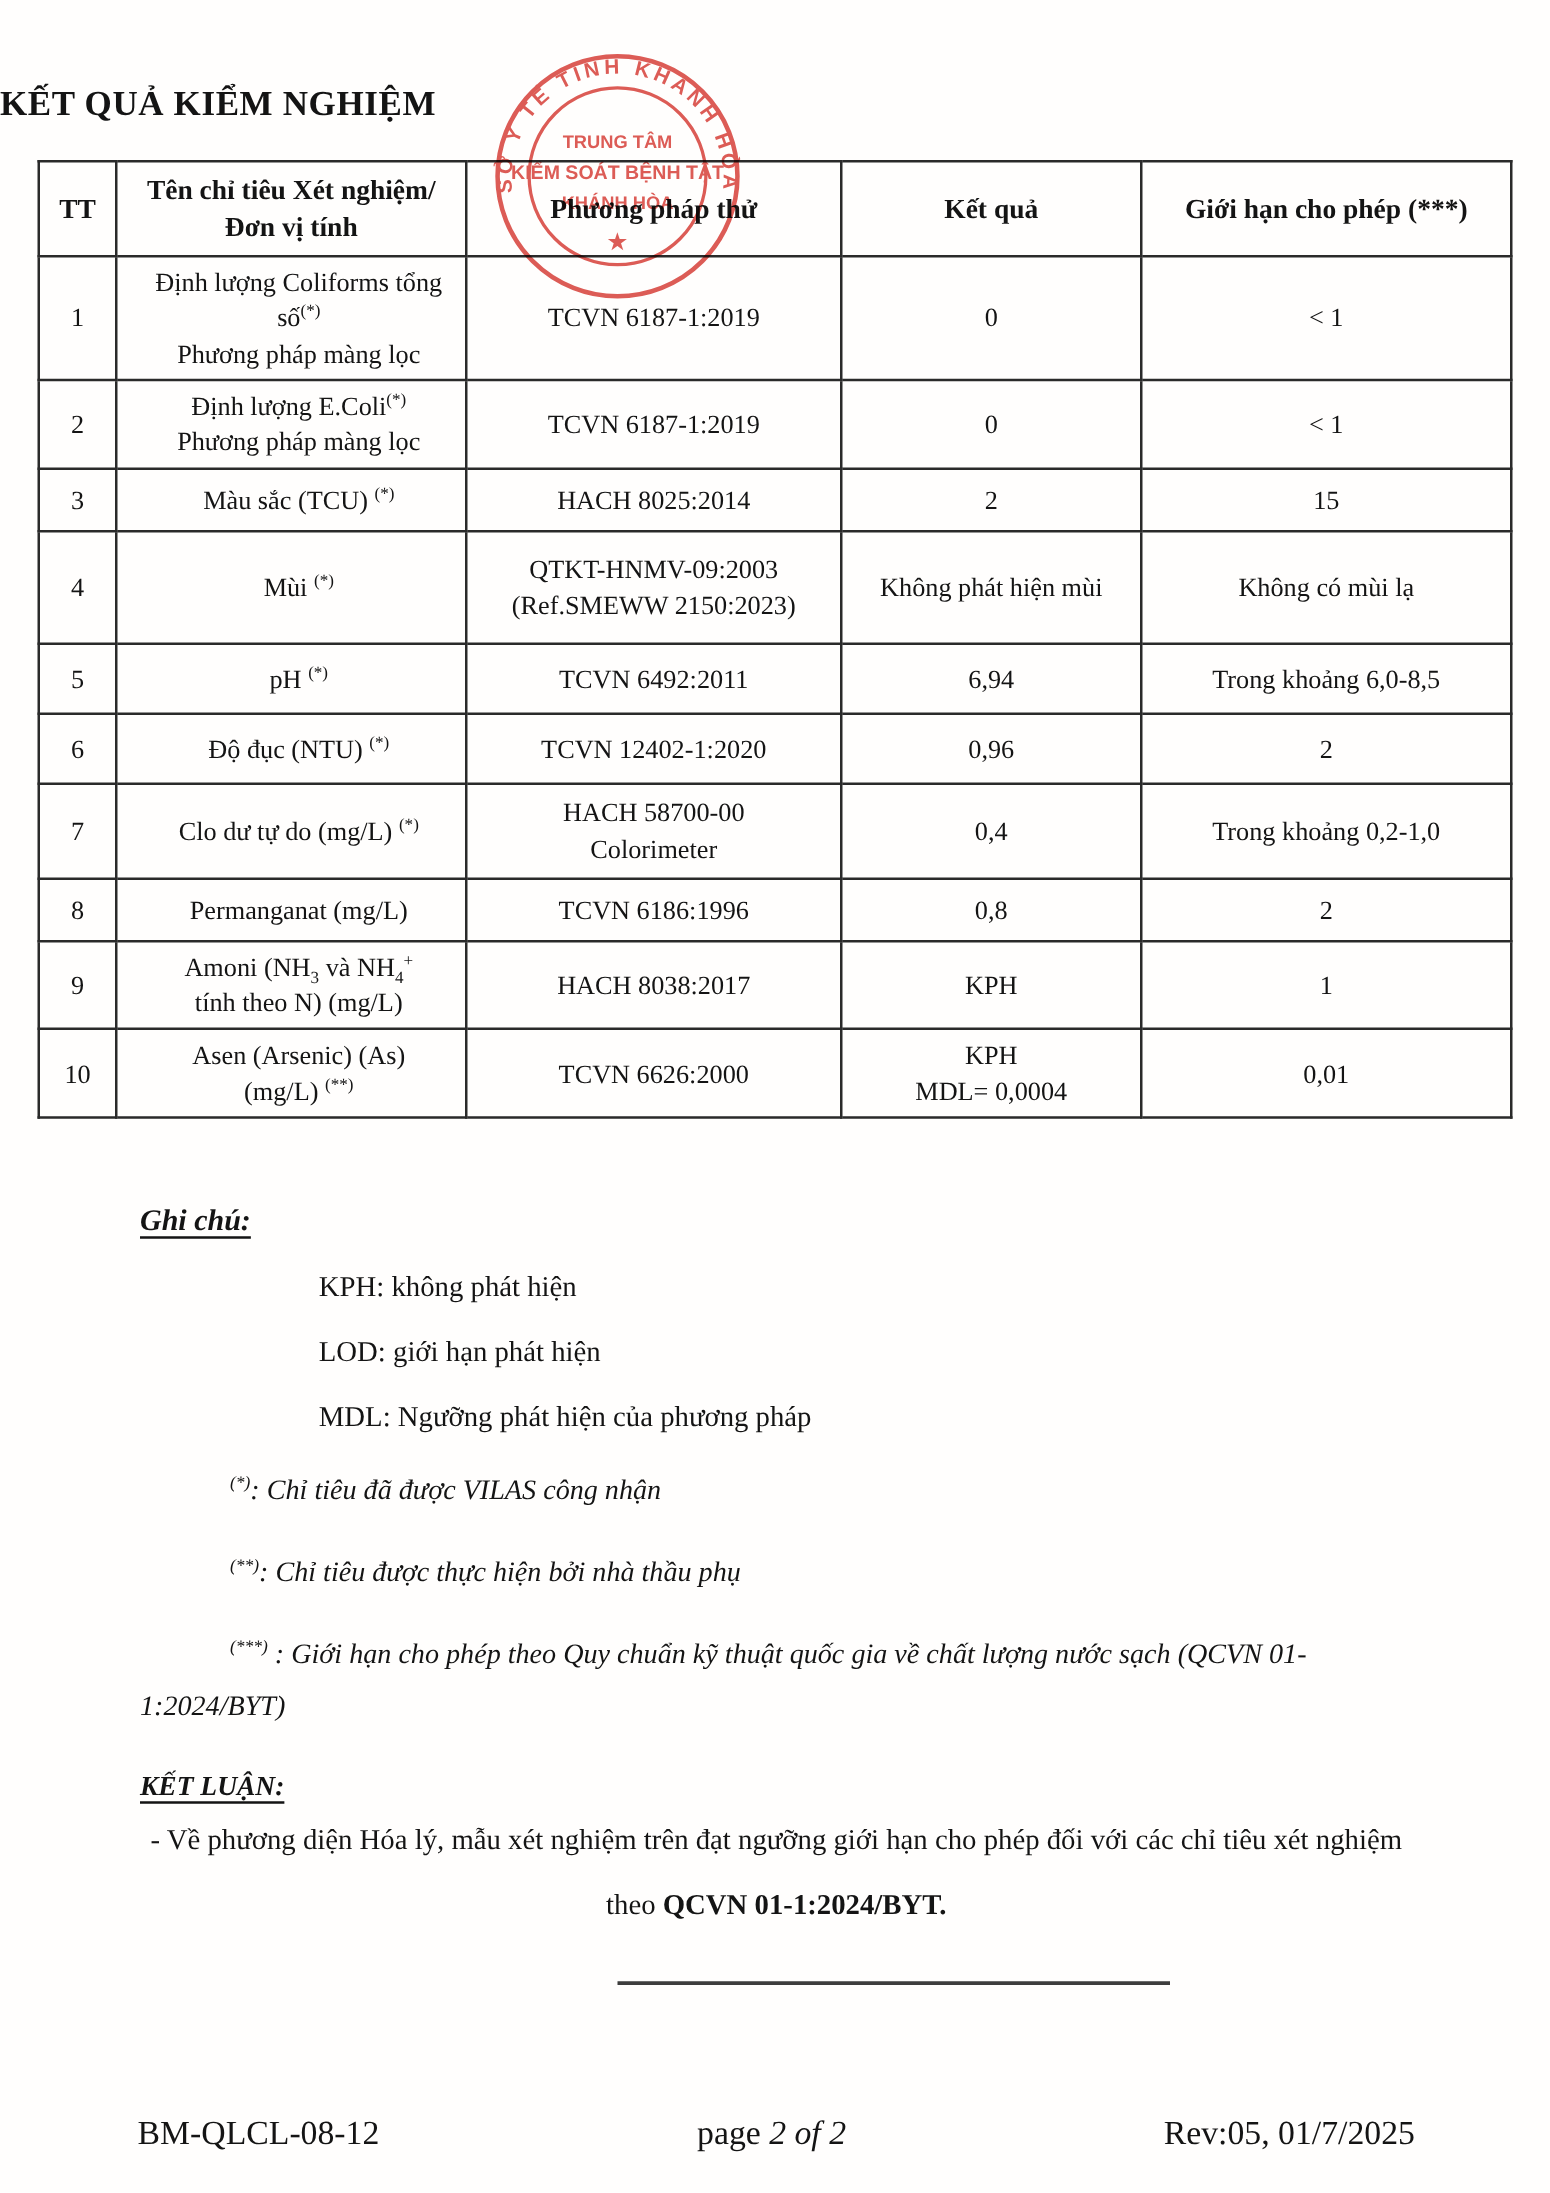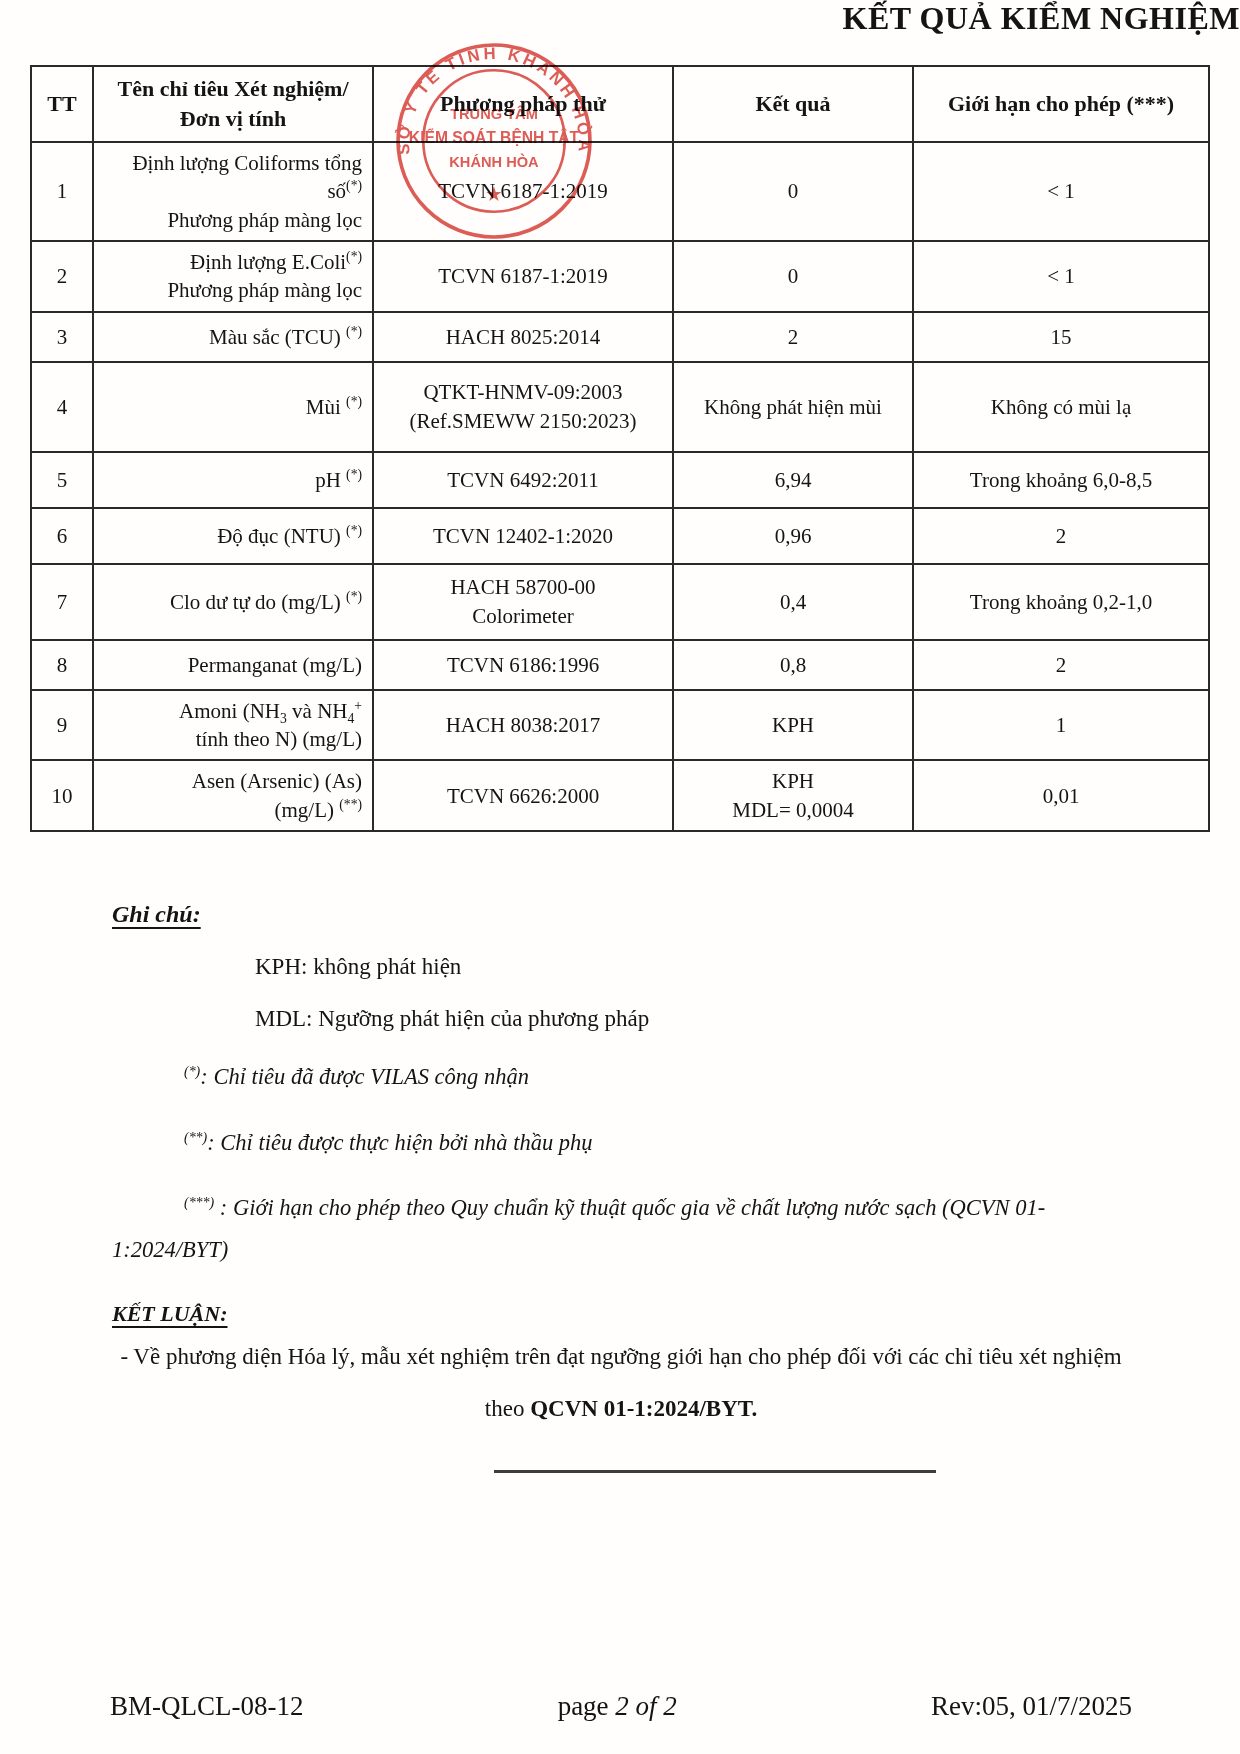--- a/index.html
+++ b/index.html
@@ -6,22 +6,23 @@
   .page {
     position:relative;
     width:1240px; height:1754px;
     background:#fffefd;
     font-family:"Liberation Serif", serif;
     color:#141414;
     overflow:hidden;
   }
   
   .title {
-    text-align:right;
-    font-size:32px;
+    padding-top:68px;
+    text-align:left;
+    font-size:28px;
     font-weight:bold;
     letter-spacing:0.5px;
   }
   
   .stamp {
     position:absolute;
     left:393px; top:40px;
     width:202px; height:202px;
     opacity:0.88;
     mix-blend-mode:multiply;
@@ -44,21 +45,21 @@
     font-size:21px;
     line-height:1.35;
   }
   table.results th {
     font-size:22px;
     font-weight:bold;
     text-align:center;
     height:62px;
   }
   table.results td { text-align:center; }
-  table.results td.name-cell { text-align:right; padding-left:22px; }
+  table.results td.name-cell { text-align:center; padding-left:22px; }
   table.results sup { font-size:0.65em; line-height:0; }
   table.results sub { font-size:0.65em; line-height:0; }
   tr.r1  td{height:74px;} tr.r2 td{height:52px;} tr.r3 td{height:36px;}
   tr.r4  td{height:76px;} tr.r5 td{height:42px;} tr.r6 td{height:42px;}
   tr.r7  td{height:62px;} tr.r8 td{height:36px;} tr.r9 td{height:54px;}
   tr.r10 td{height:56px;}
   
   .notes { margin:69px 110px 0 112px; }
   .notes-heading {
     display:inline-block;
@@ -223,20 +224,21 @@
           <td>KPH<br>MDL= 0,0004</td>
           <td>0,01</td>
         </tr>
       </tbody>
   </table>
 
   <div class="notes">
     <span class="notes-heading">Ghi chú:</span>
     <div id="abbr-list">
         <div class="abbr-item">KPH: không phát hiện</div>
+        <div class="abbr-item">LOD: giới hạn phát hiện</div>
         <div class="abbr-item">MDL: Ngưỡng phát hiện của phương pháp</div>
       </div>
     <div id="footnote-list">
         <div class="footnote"><sup>(*)</sup>:  Chỉ tiêu đã được VILAS công nhận</div>
         <div class="footnote"><sup>(**)</sup>: Chỉ tiêu được thực hiện bởi nhà thầu phụ</div>
         <div class="footnote"><sup>(***)</sup> : Giới hạn cho phép theo Quy chuẩn kỹ thuật quốc gia về chất lượng nước sạch (QCVN 01-1:2024/BYT)</div>
       </div>
   </div>
 
   <div class="conclusion">

